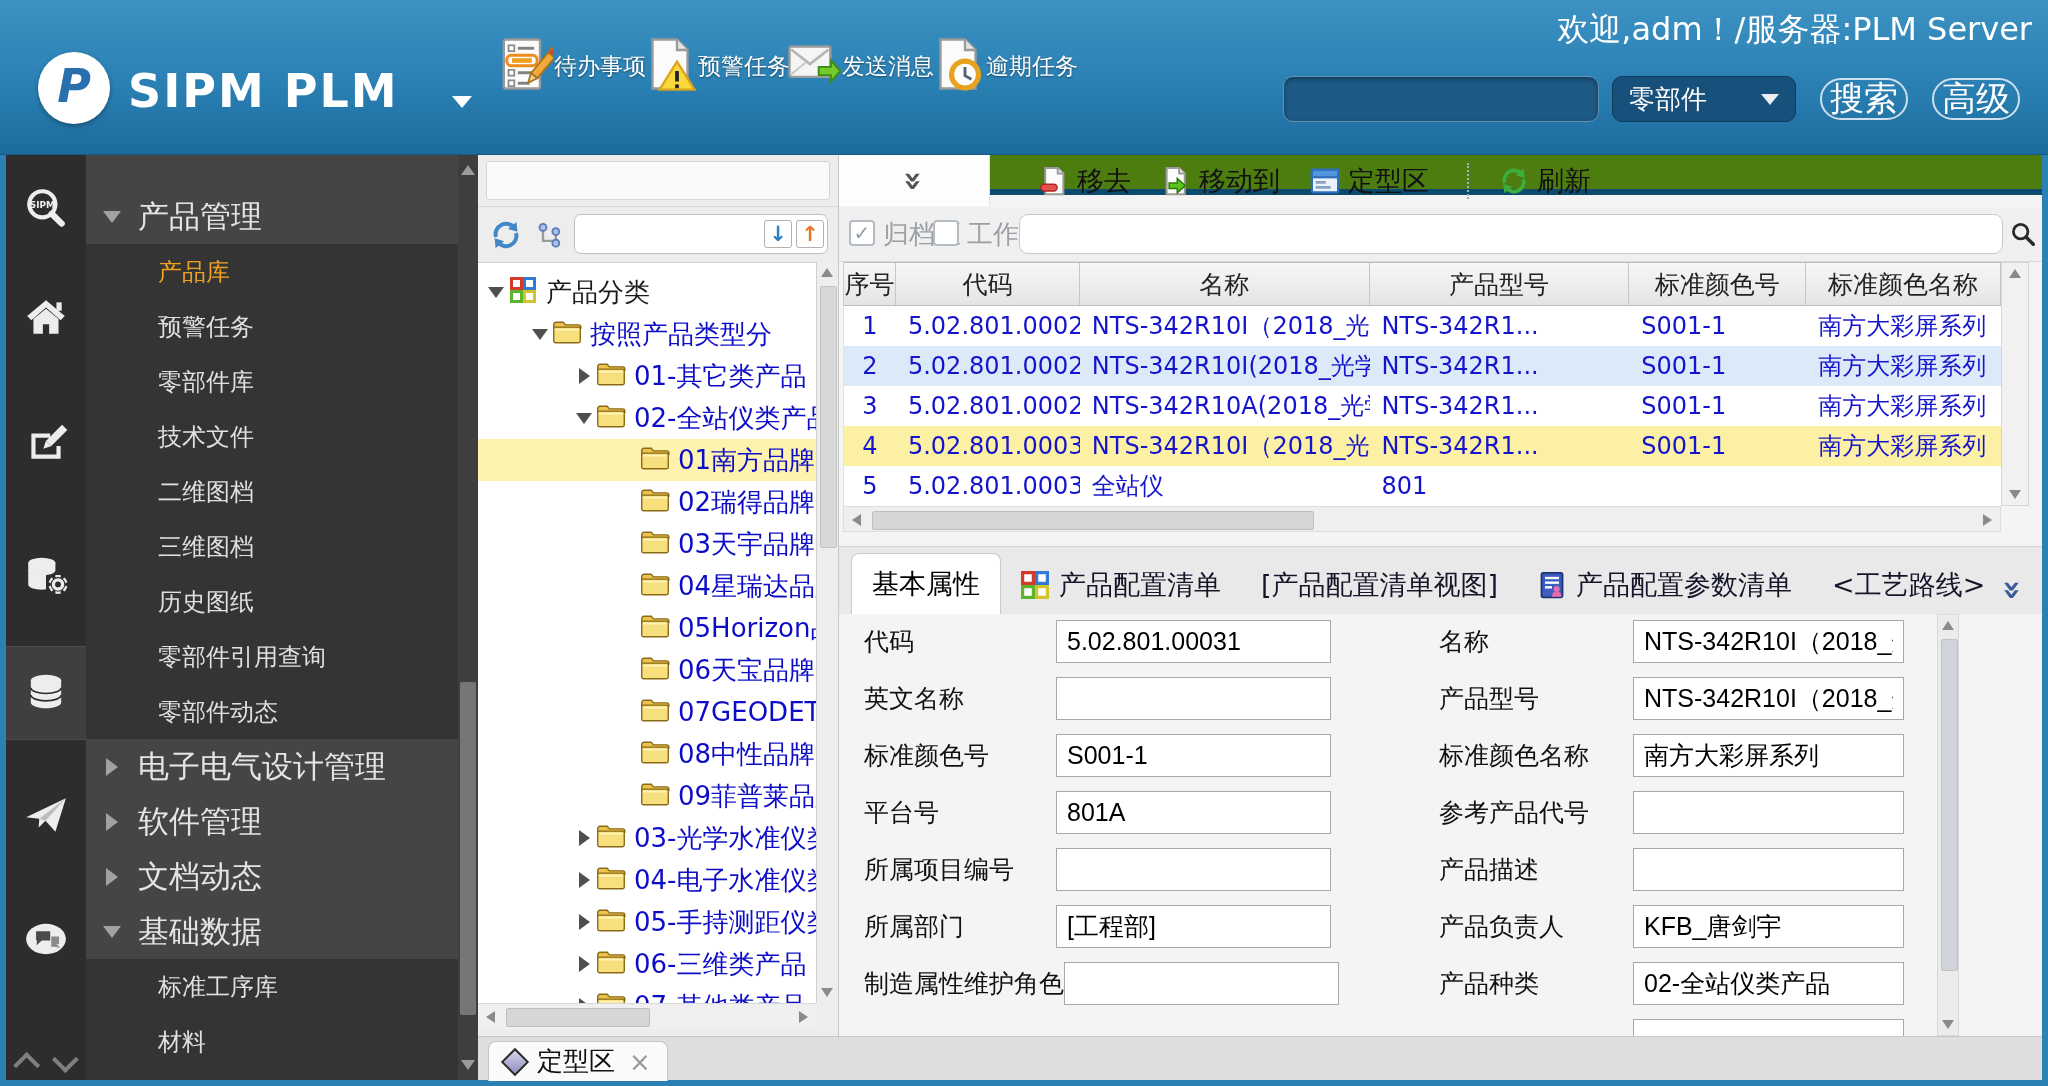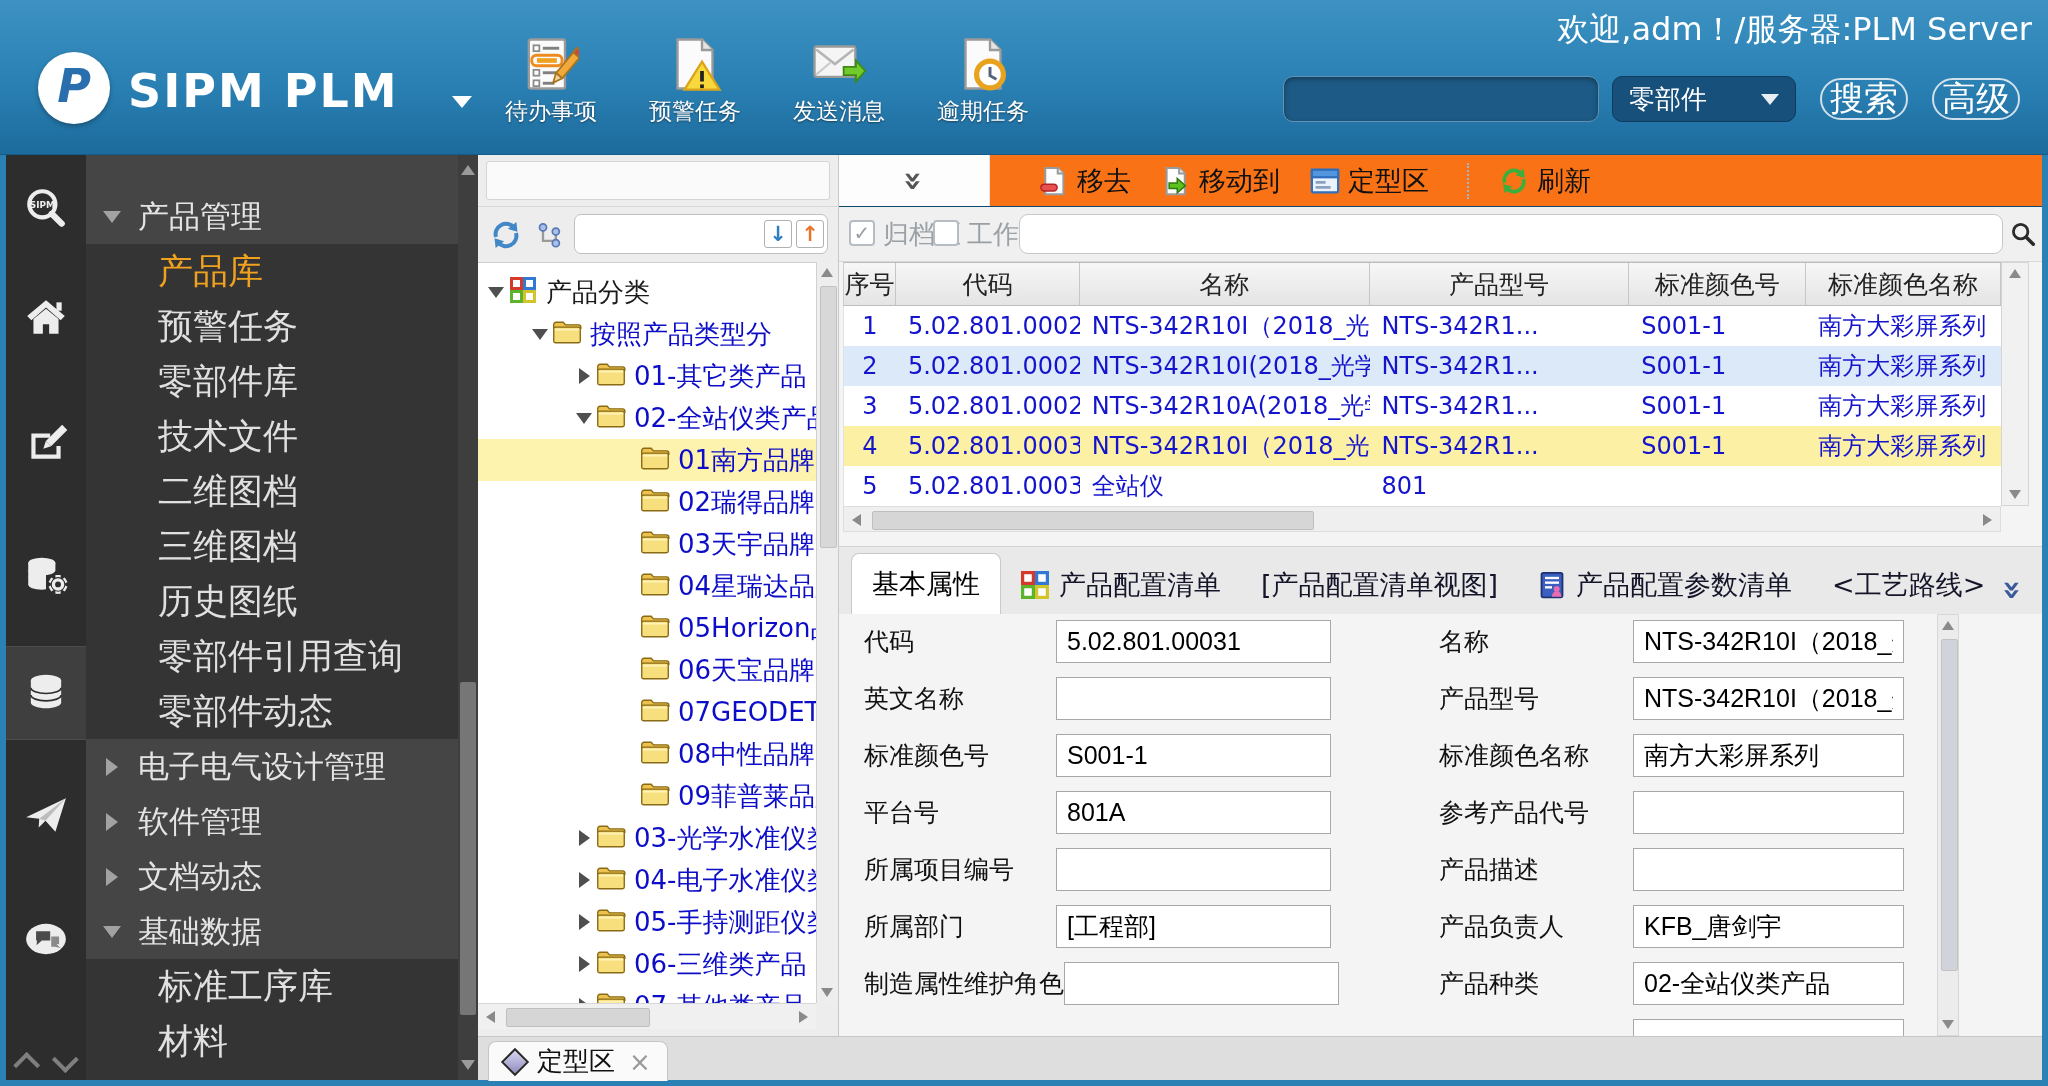--- a/index.html
+++ b/index.html
@@ -11,21 +11,21 @@
   #topbar{position:absolute;left:0;top:0;width:2048px;height:155px;
     background:linear-gradient(#3d92c3,#2a80b3 55%,#1d6b9d);border-bottom:1px solid #165a88;box-sizing:border-box}
   .welcome{position:absolute;top:8px;right:16px;color:#fff;font-size:32px;white-space:nowrap}
   .logo{position:absolute;left:38px;top:52px;width:72px;height:72px;border-radius:50%;background:#fff;
     display:flex;align-items:center;justify-content:center;box-shadow:0 2px 5px rgba(0,0,0,.3)}
   .logo .p{color:#2a6fad;font-size:46px;font-weight:bold;font-style:italic;transform:translateY(-2px)}
   .brand{position:absolute;left:128px;top:64px;font-size:46px;font-weight:bold;color:#fff;letter-spacing:2px;white-space:nowrap}
   .brand-caret{position:absolute;left:452px;top:96px;width:0;height:0;
     border-left:10px solid transparent;border-right:10px solid transparent;border-top:12px solid #fff}
   #tb-actions{position:absolute;left:498px;top:36px;display:flex;gap:38px}
-  .tb-action{width:106px;display:flex;flex-direction:column;align-items:center;cursor:pointer}
+  .tb-action{width:106px;display:flex;flex-direction:row;align-items:center;cursor:pointer}
   .tb-action svg{width:56px;height:56px}
   .tb-label{color:#fff;font-size:23px;margin-top:4px;white-space:nowrap;text-shadow:0 1px 2px rgba(0,0,0,.45)}
   .top-search{position:absolute;left:1283px;top:76px;width:316px;height:46px;border-radius:10px;background:#1d5a85;
     border:1px solid #5e93b5;box-shadow:inset 0 2px 5px rgba(0,0,0,.35);color:#fff;font-size:24px;padding:0 14px;outline:none;box-sizing:border-box}
   .top-dd{position:absolute;left:1612px;top:76px;width:184px;height:46px;border-radius:10px;background:#17507a;
     border:1px solid #0f3a5c;display:flex;align-items:center;justify-content:space-between;color:#fff;font-size:26px;
     padding:0 16px;box-sizing:border-box;cursor:pointer}
   .dd-caret{width:0;height:0;border-left:9px solid transparent;border-right:9px solid transparent;border-top:11px solid #e8eef4}
   .pill{position:absolute;top:78px;height:42px;width:88px;border:2px solid #cfe0ec;border-radius:22px;color:#fff;font-size:34px;
     display:flex;align-items:center;justify-content:center;background:transparent;cursor:pointer;box-sizing:border-box}
@@ -42,21 +42,21 @@
   .chev.up{transform:rotate(45deg) translateY(4px)}
   .chev.down{transform:rotate(225deg) translateY(4px)}
 
   
   #sidebar{position:absolute;left:86px;top:155px;width:392px;height:925px;background:#343434;overflow:hidden}
   .sb-top{height:34px;background:#454545}
   .sb-group-header{height:55px;background:#454545;display:flex;align-items:center;color:#e4e4e4;font-size:31px;cursor:pointer}
   .sb-caret{width:52px;display:flex;justify-content:center}
   .t-down-g{width:0;height:0;border-left:9px solid transparent;border-right:9px solid transparent;border-top:12px solid #a2a2a2}
   .t-right-g{width:0;height:0;border-top:9px solid transparent;border-bottom:9px solid transparent;border-left:12px solid #a2a2a2}
-  .sb-item{height:55px;display:flex;align-items:center;padding-left:72px;color:#e0e0e0;font-size:35px;cursor:pointer;white-space:nowrap}
+  .sb-item{height:55px;display:flex;align-items:center;padding-left:72px;color:#e0e0e0;font-size:24px;cursor:pointer;white-space:nowrap}
   .sb-item.sel{color:#f0a21f}
   .sb-scroll{position:absolute;right:0;top:0;width:20px;height:925px;background:#3e3e3e}
   .sb-scroll .t-up-s{position:absolute;top:10px;left:3px;width:0;height:0;border-left:7px solid transparent;border-right:7px solid transparent;border-bottom:10px solid #9a9a9a}
   .sb-thumb{position:absolute;left:2px;width:16px;top:57%;height:36%;background:#767676;border-radius:2px}
   .sb-scroll .t-down-s{position:absolute;bottom:10px;left:3px;width:0;height:0;border-left:7px solid transparent;border-right:7px solid transparent;border-top:10px solid #9a9a9a}
 
   
   #treepanel{position:absolute;left:478px;top:155px;width:360px;height:881px;background:#ededed}
   .tp-top{position:absolute;left:0;top:0;width:360px;height:52px;border-bottom:1px solid #d8d8d8;box-sizing:border-box}
   .tp-topbox{position:absolute;left:8px;top:6px;width:344px;height:39px;background:#fafafa;border:1px solid #d5d5d5;border-radius:3px;box-sizing:border-box}
@@ -82,21 +82,21 @@
   .tp-hscroll{position:absolute;left:0;top:848px;width:338px;height:26px;background:#f0f0f0;border-top:1px solid #d8d8d8;box-sizing:border-box}
   .sc-up{position:absolute;top:6px;left:4px;width:0;height:0;border-left:6px solid transparent;border-right:6px solid transparent;border-bottom:9px solid #8a8a8a}
   .sc-down{position:absolute;bottom:6px;left:4px;width:0;height:0;border-left:6px solid transparent;border-right:6px solid transparent;border-top:9px solid #8a8a8a}
   .sc-left{position:absolute;left:8px;top:7px;width:0;height:0;border-top:6px solid transparent;border-bottom:6px solid transparent;border-right:9px solid #8a8a8a}
   .sc-right{position:absolute;right:8px;top:7px;width:0;height:0;border-top:6px solid transparent;border-bottom:6px solid transparent;border-left:9px solid #8a8a8a}
   .sc-thumb-v{position:absolute;left:3px;top:24px;width:15px;height:260px;background:#d8d8d8;border:1px solid #c2c2c2;border-radius:2px}
   .sc-thumb-h{position:absolute;left:28px;top:4px;width:142px;height:17px;background:#d6d6d6;border:1px solid #bfbfbf;border-radius:2px}
 
   
   #rightpanel{position:absolute;left:838px;top:155px;width:1204px;height:881px;background:#f4f4f4;border-left:1px solid #c8c8c8;box-sizing:border-box}
-  .rp-toolbar{position:absolute;left:0;top:0;width:1203px;height:52px;background:#f97316;border-bottom:1px solid #0c4a6e;box-sizing:border-box}
+  .rp-toolbar{position:absolute;left:0;top:0;width:1203px;height:40px;background:#4d7c0f;border-bottom:6px solid #0c4a6e;box-sizing:border-box}
   .rp-chevbox{position:absolute;left:0;top:0;width:150px;height:51px;background:#fdfdfd;border-right:1px solid #e2e2e2;
     display:flex;align-items:center;justify-content:center;cursor:pointer}
   .dbl-chev{transform:rotate(90deg);font-size:32px;color:#555;font-weight:bold}
   .dbl-chev::before{content:"»"}
   #rp-btns{position:absolute;left:200px;top:0;height:52px;display:flex;align-items:center;gap:30px}
   .rp-btn{display:flex;align-items:center;gap:8px;font-size:27px;color:#111;cursor:pointer;white-space:nowrap}
   .rp-btn svg{width:30px;height:30px}
   .rp-btn.sep{border-left:2px dotted #9fb6c6;padding-left:30px;margin-left:8px;height:36px}
   .rp-filter{position:absolute;left:0;top:52px;width:1203px;height:55px;background:#f0f0f0;border-bottom:1px solid #d8d8d8;box-sizing:border-box}
   .cb{position:absolute;top:13px;width:26px;height:26px;background:#fff;border:2px solid #b5bcc4;border-radius:4px;

